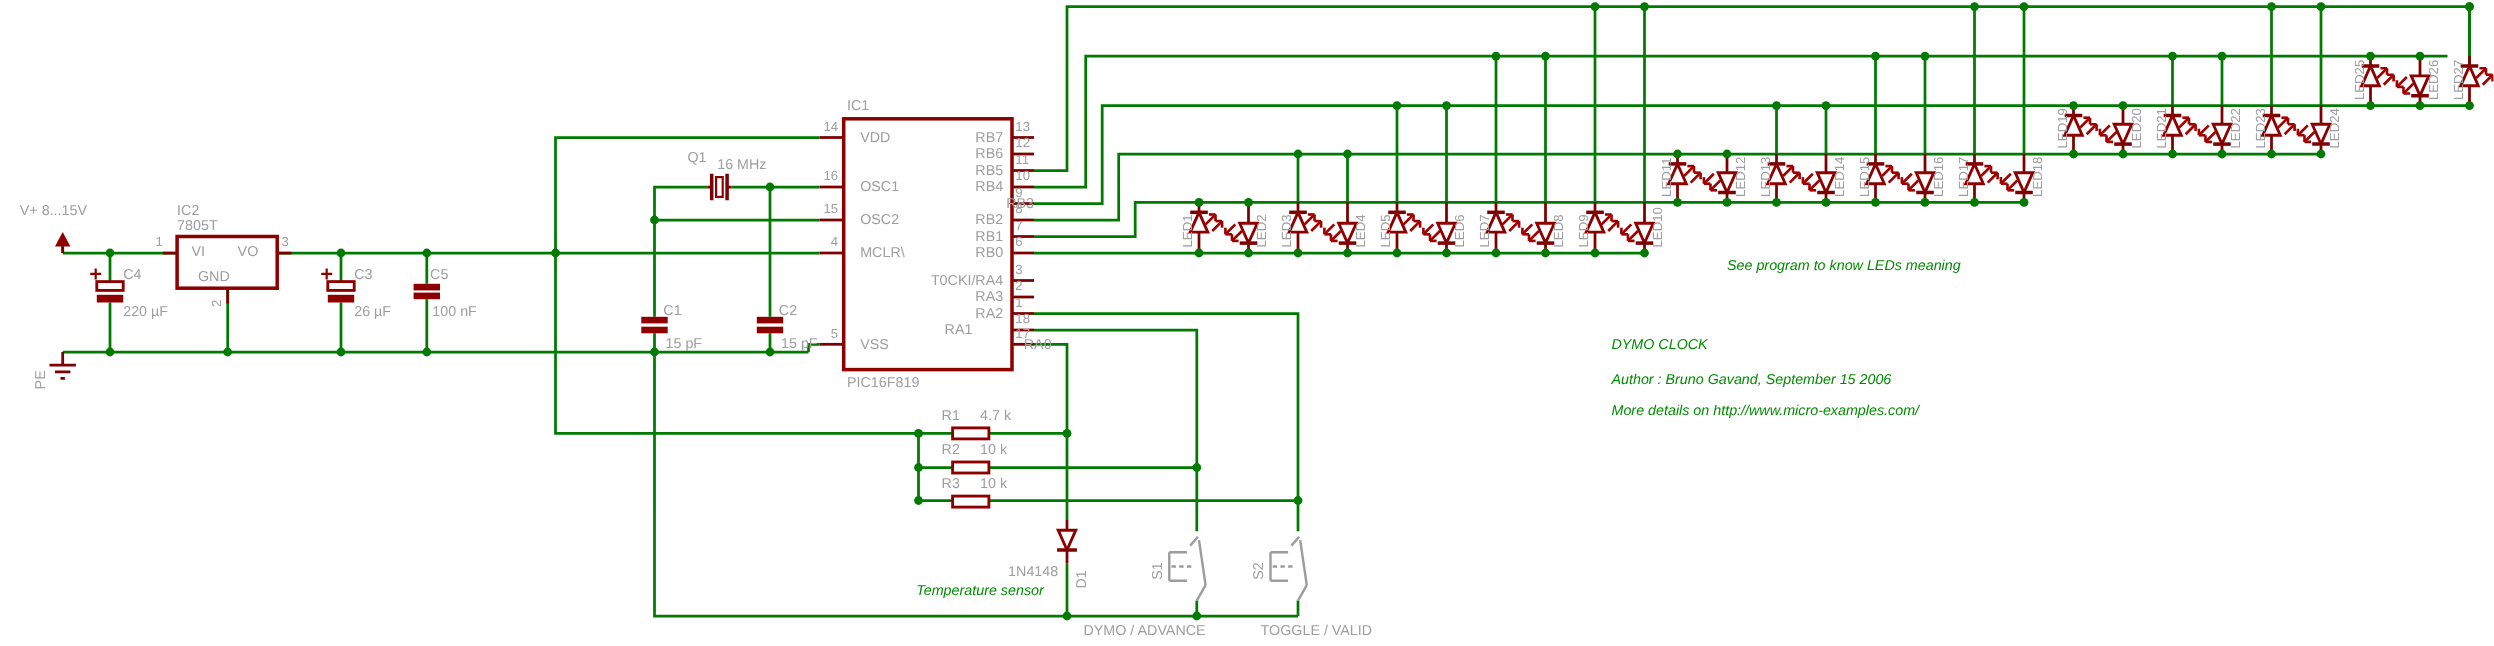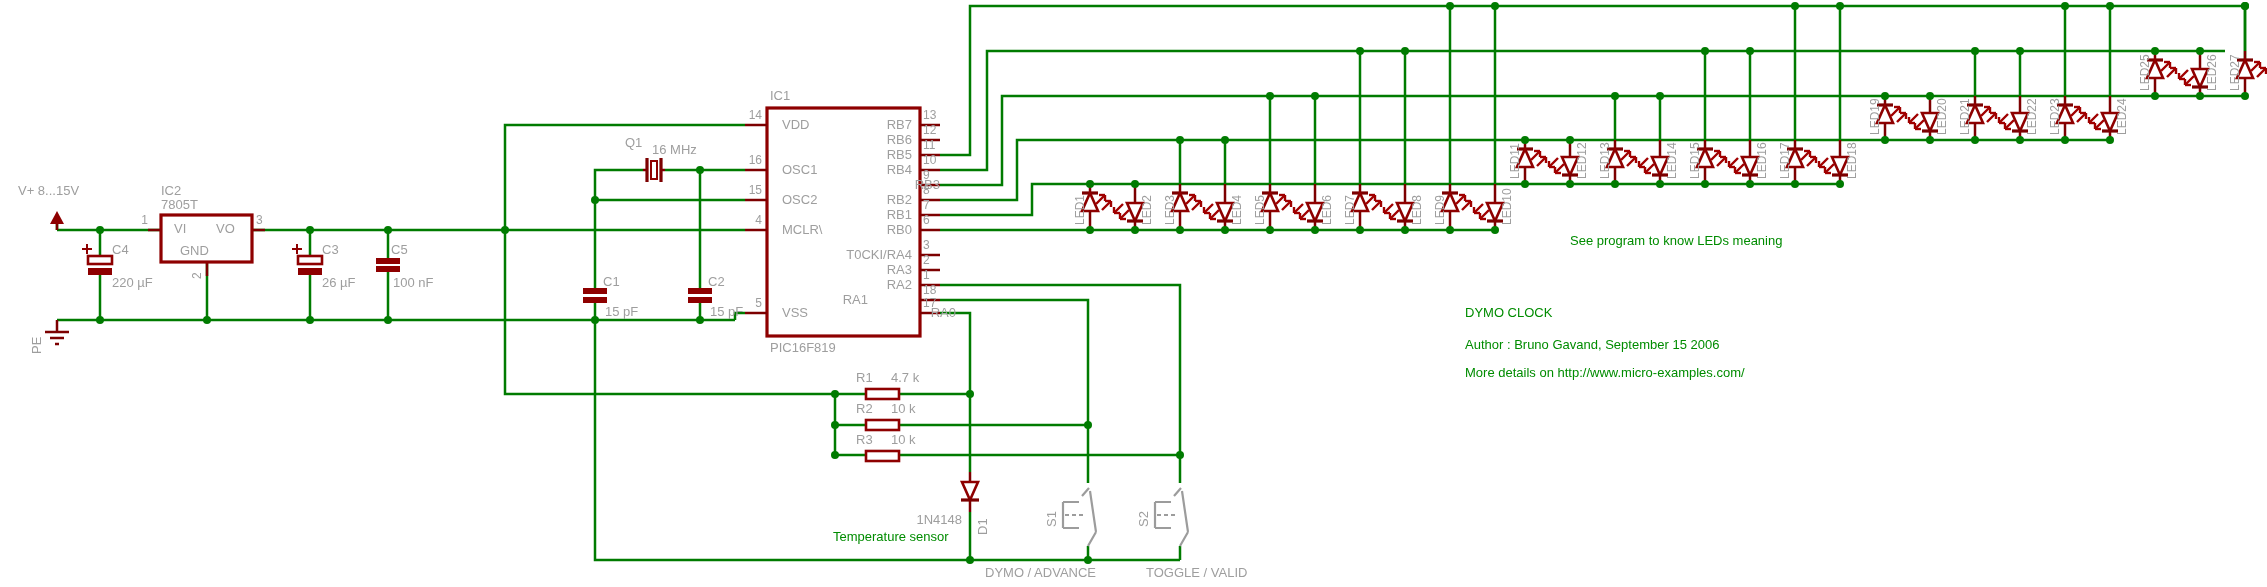--- a/index.html
+++ b/index.html
@@ -13,21 +13,21 @@
   .sym3{stroke:#8e0000;stroke-width:3.2;fill:#ffffff;}
   .symf{fill:#8e0000;stroke:none;}
   .pp  {stroke:#8e0000;stroke-width:2;fill:none;}
   .a   {stroke:#a00000;stroke-width:2.4;fill:none;}
   .gray{stroke:#9c9c9c;stroke-width:2.2;fill:none;}
   .grayd{stroke:#9c9c9c;stroke-width:2.2;fill:none;stroke-dasharray:4 3;}
   .dot {fill:#007b00;}
   .lbl{position:absolute;font-size:13px;line-height:15px;color:#9e9e9e;white-space:pre;}
   .num{font-size:12px;line-height:13px;}
   .led-lbl{font-size:12px;line-height:13px;}
-  .grn{color:#008c00;}
+  .grn{color:#008c00;font-style:italic;}
   .rot{transform:rotate(-90deg);transform-origin:0 0;}
   .rt{text-align:right;}
 </style>
 </head>
 <body>
 
 <div class="stage">
 
 <svg width="2267" height="587" viewBox="0 0 2267 587">
 
@@ -630,21 +630,21 @@
       <div class="lbl rt" style="left:788px;top:207px;width:124px">RB1</div>
       <div class="lbl num" style="left:923px;top:214px">6</div>
       <div class="lbl rt" style="left:788px;top:222px;width:124px">RB0</div>
       <div class="lbl num" style="left:923px;top:239px">3</div>
       <div class="lbl rt" style="left:788px;top:247px;width:124px">T0CKI/RA4</div>
       <div class="lbl num" style="left:923px;top:254px">2</div>
       <div class="lbl rt" style="left:788px;top:262px;width:124px">RA3</div>
       <div class="lbl num" style="left:923px;top:269px">1</div>
       <div class="lbl rt" style="left:788px;top:277px;width:124px">RA2</div>
       <div class="lbl num" style="left:923px;top:284px">18</div>
-      <div class="lbl rt" style="left:744px;top:292px;width:124px">RA1</div>
+      <div class="lbl rt" style="left:760px;top:292px;width:124px">RA1</div>
       <div class="lbl num" style="left:923px;top:297px">17</div>
       <div class="lbl rt" style="left:832px;top:305px;width:124px">RA0</div>
     </div>
 
 <div class="lbl" style="left:856px;top:370px">R1</div>
 <div class="lbl" style="left:891px;top:370px">4.7 k</div>
 <div class="lbl" style="left:856px;top:401px">R2</div>
 <div class="lbl" style="left:891px;top:401px">10 k</div>
 <div class="lbl" style="left:856px;top:432px">R3</div>
 <div class="lbl" style="left:891px;top:432px">10 k</div>

